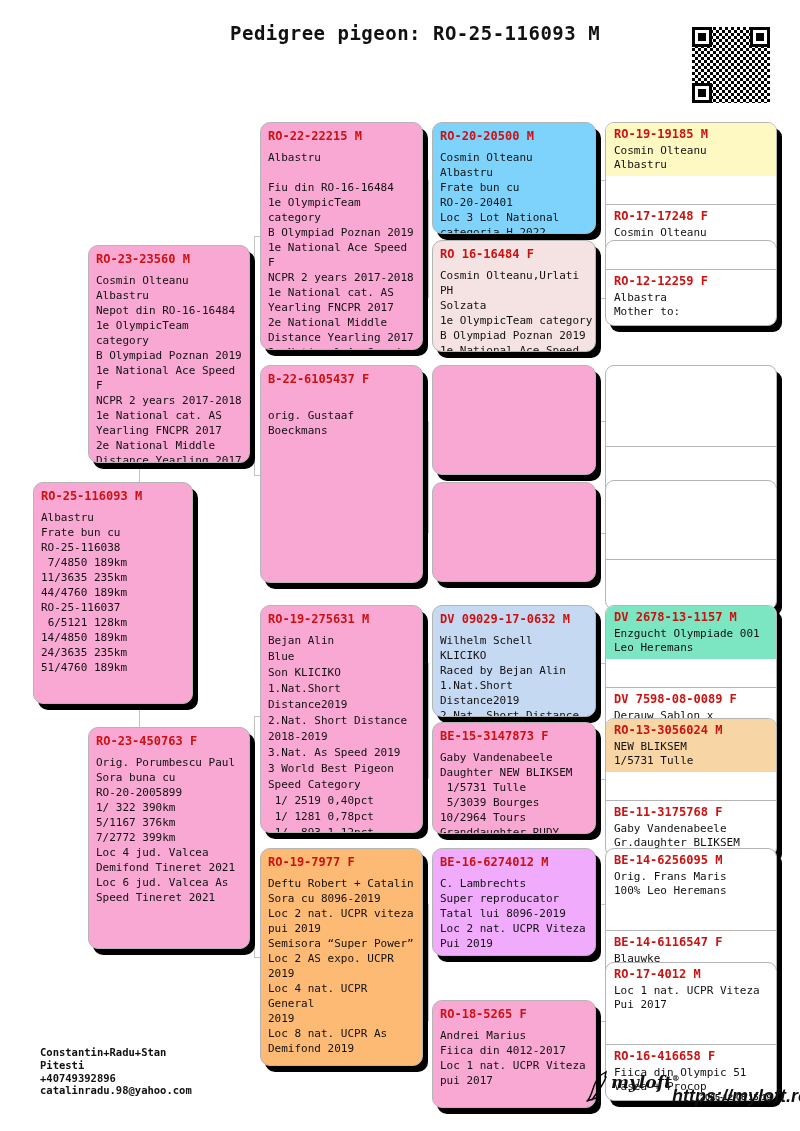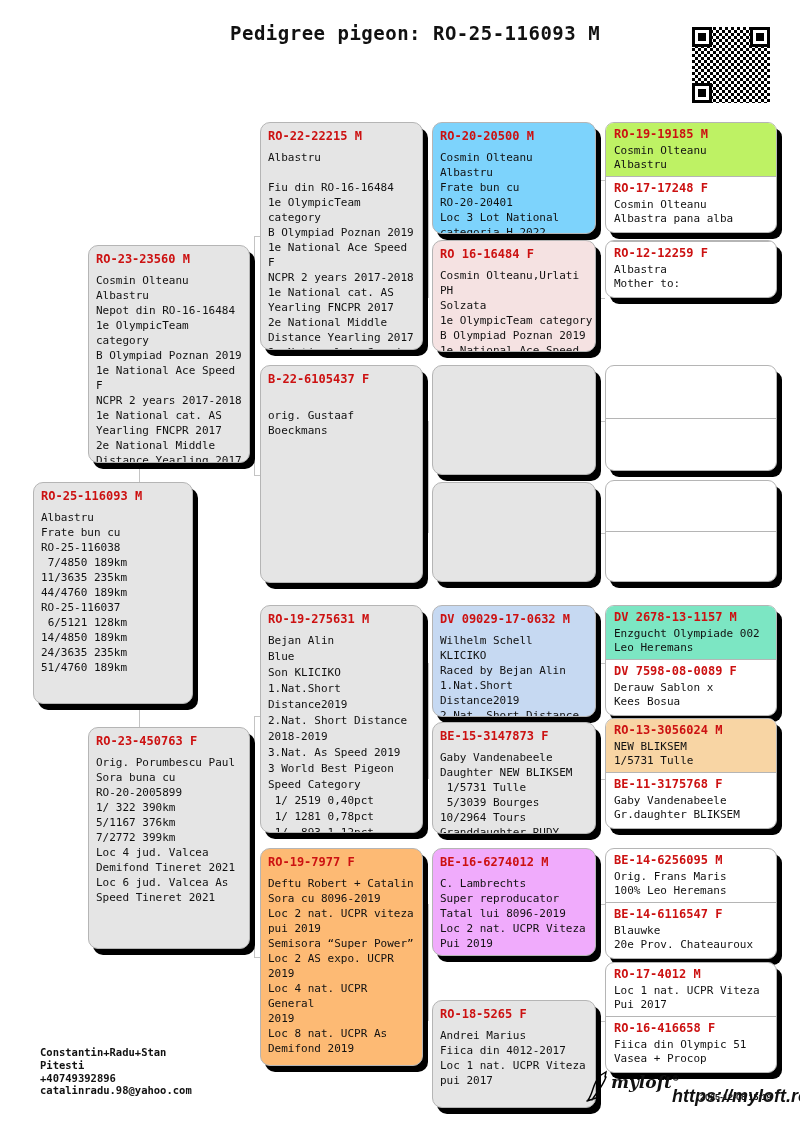--- a/index.html
+++ b/index.html
@@ -1,39 +1,39 @@
 <!DOCTYPE html>
 <html><head>
 <meta charset="utf-8">
 <style>
   html,body{margin:0;padding:0;background:#ffffff;}
   #canvas{position:relative;width:800px;height:1131px;background:#ffffff;overflow:hidden;
           font-family:"DejaVu Sans Mono",monospace;color:#111;}
   .page-title{position:absolute;left:230px;top:22px;font-size:19px;font-weight:700;
               letter-spacing:.5px;font-family:"DejaVu Sans Mono",monospace;color:#111;}
   
-  .pbox{position:absolute;background:#e5e5e5;border:1px solid #b5b5b5;border-radius:10px;
+  .pbox{position:absolute;background:#f9a8d4;border:1px solid #b5b5b5;border-radius:10px;
         box-shadow:5px 6px 0 0 #000;padding:6px 2px 0 7px;overflow:hidden;box-sizing:border-box;}
   .pbox-title{font-size:12px;font-weight:700;color:#cc1111;line-height:15px;margin:0 0 6px 0;white-space:pre;}
   .pbox-body{font-size:11px;line-height:15px;white-space:pre-wrap;}
   .lh-tight .pbox-body{line-height:16px;}
   .bg-gray{background:#7dd3fc;}
   .bg-pink{background:#f5e2e2;}
   .bg-blue{background:#c6d9f2;}
   .bg-green{background:#f0abfc;}
   .bg-yellow{background:#fdba74;}
   
   .paircard{position:absolute;background:#fff;border:1px solid #b5b5b5;border-radius:9px;
             box-shadow:5px 6px 0 0 #000;overflow:hidden;box-sizing:border-box;}
   .psub{padding:4px 2px 0 8px;box-sizing:border-box;overflow:hidden;}
   .psub .pbox-title{margin:0 0 2px 0;line-height:15px;}
   .psub .pbox-body{line-height:13.5px;}
   .psub-top{height:53px;}
-  .psub-bot{height:56px;border-top:1px solid #b5b5b5;}
-  .sub-salmon{background:#bef264;}
+  .psub-bot{height:56px;border-top:1px solid #b5b5b5;margin-top:28px;}
+  .sub-salmon{background:#fef9c3;}
   .sub-mint{background:#7ce6c3;}
   .sub-peach{background:#f8d5a4;}
   
   .cline{position:absolute;background:#c4c4c4;}
   
   .qr{position:absolute;left:690px;top:25px;width:82px;height:80px;background:#fff;}
   .qr-pattern{position:absolute;inset:2px;
     background-image:
       repeating-conic-gradient(#000 0% 25%, #fff 0% 50%),
       repeating-conic-gradient(rgba(255,255,255,.9) 0% 25%, rgba(0,0,0,0) 0% 50%);
@@ -271,21 +271,21 @@
   </div>
 
   <div class="paircard" style="left:605px;top:480px;width:172px">
     <div class="psub psub-top" style="height:50px"></div>
     <div class="psub psub-bot" style="height:50px"></div>
   </div>
 
   <div class="paircard" style="left:605px;top:605px;width:172px">
     <div class="psub psub-top sub-mint">
       <div class="pbox-title">DV 2678-13-1157 M</div>
-      <div class="pbox-body">Enzgucht Olympiade 002
+      <div class="pbox-body">Enzgucht Olympiade 001
 Leo Heremans</div>
     </div>
     <div class="psub psub-bot">
       <div class="pbox-title">DV 7598-08-0089 F</div>
       <div class="pbox-body">Derauw Sablon x
 Kees Bosua</div>
     </div>
   </div>
 
   <div class="paircard" style="left:605px;top:718px;width:172px">

